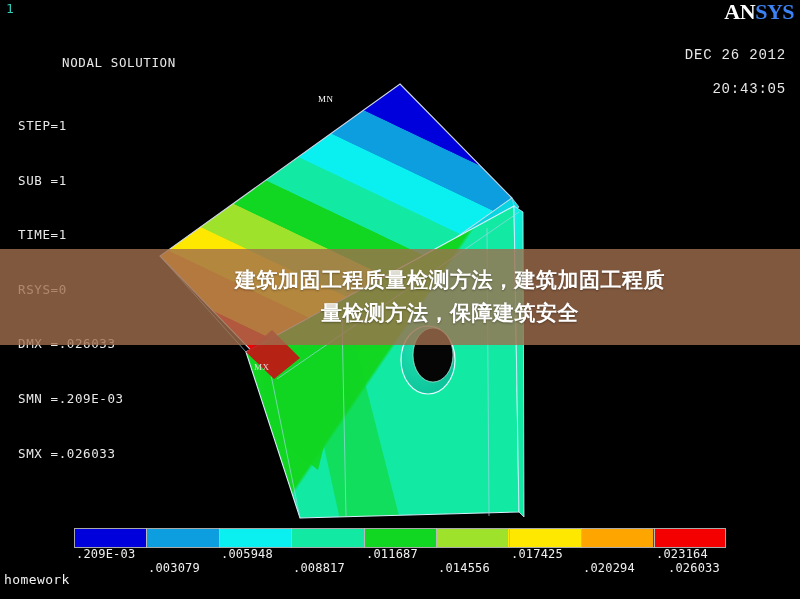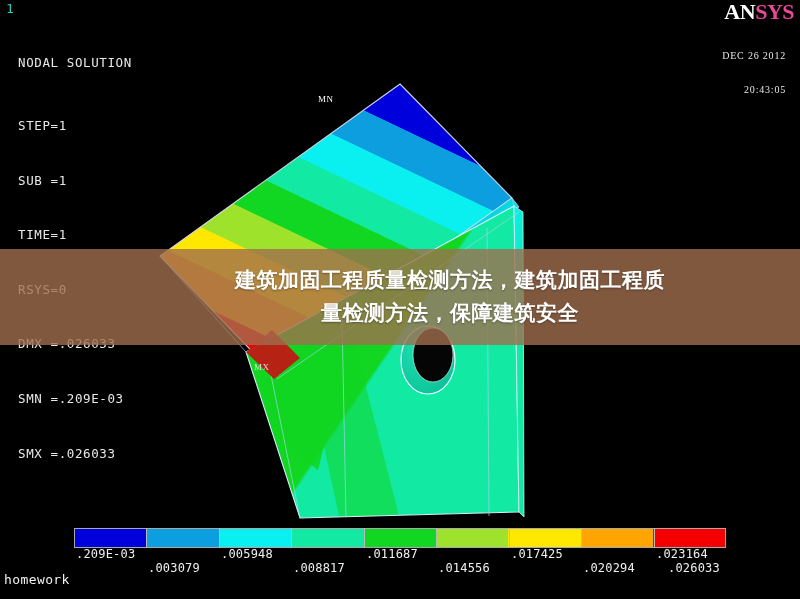--- a/index.html
+++ b/index.html
@@ -17,37 +17,37 @@
     color:#33ccbb;font-size:13px;line-height:13px;
     font-family:"DejaVu Sans Mono","Liberation Mono",monospace;
   }
   #info-block{
     position:absolute;left:18px;top:18px;
     color:#e8e8e8;font-size:12.5px;line-height:18.2px;
     letter-spacing:.6px;white-space:pre;
     font-family:"DejaVu Sans Mono","Liberation Mono",monospace;
     text-shadow:0 0 1px #000;
   }
-  #info-block .title{display:block;margin-bottom:8px;}
+  #info-block .title{display:block;margin-bottom:8px;margin-left:44px;}
   #info-block .line{display:block;}
 
   
   #brand{
     position:absolute;right:6px;top:1px;
     font-family:"Liberation Serif","DejaVu Serif",serif;
     font-weight:bold;font-size:22px;line-height:22px;
     letter-spacing:-.5px;
   }
   #brand .an{color:#ffffff;margin-top:36px;}
-  #brand .sys{color:#ec4899;}
+  #brand .sys{color:#3b82f6;}
   #stamp{
     position:absolute;right:14px;top:30px;
-    color:#e8e8e8;font-size:10px;line-height:17px;
+    color:#e8e8e8;font-size:14px;line-height:17px;
     letter-spacing:.8px;text-align:right;white-space:pre;
-    font-family:Liberation Serif, serif;
+    font-family:Liberation Mono, monospace;
   }
 
   
   .node-label{
     position:absolute;color:#ffffff;font-size:9px;line-height:9px;
     font-family:"Liberation Serif","DejaVu Serif",serif;
     letter-spacing:.4px;
   }
   #label-mn{left:318px;top:95px;}
   #label-mx{left:254px;top:363px;color:#e9d8d8;}

